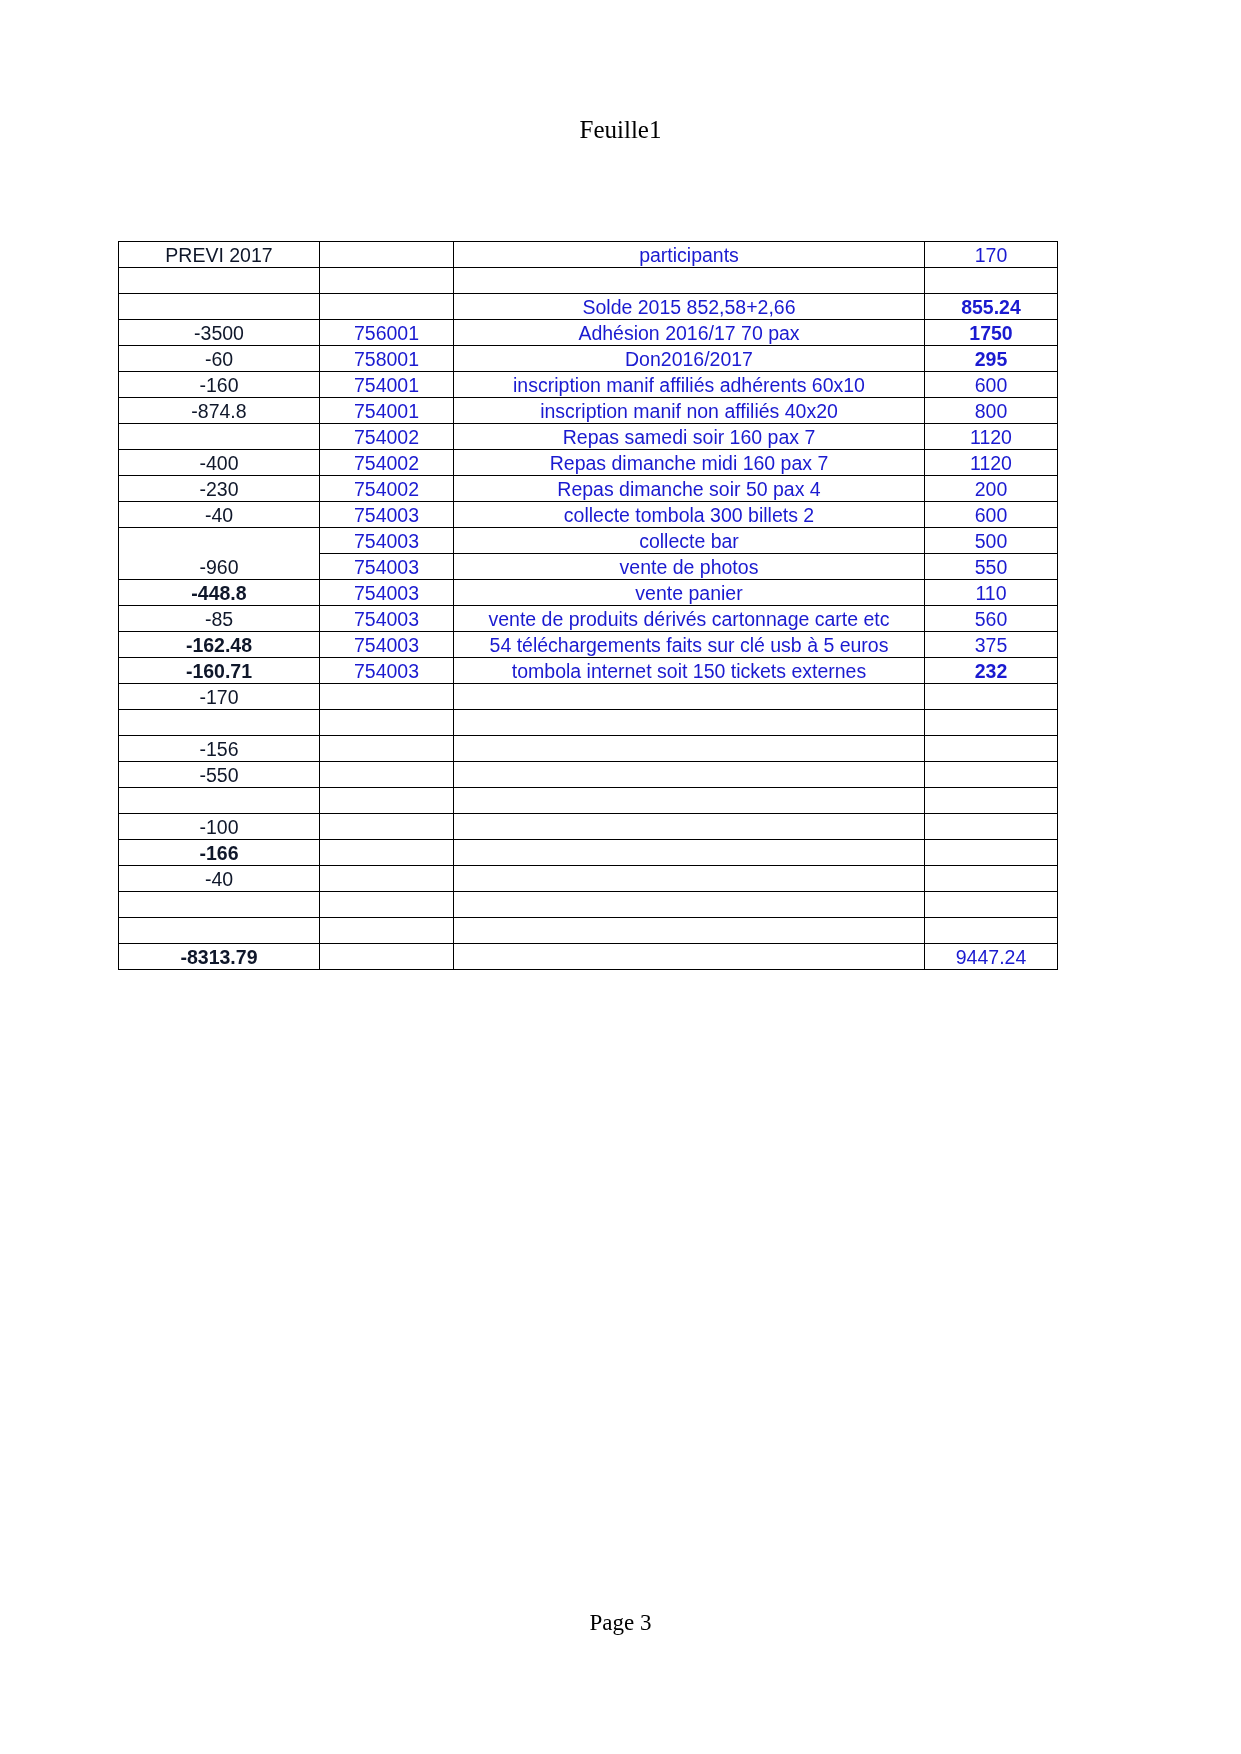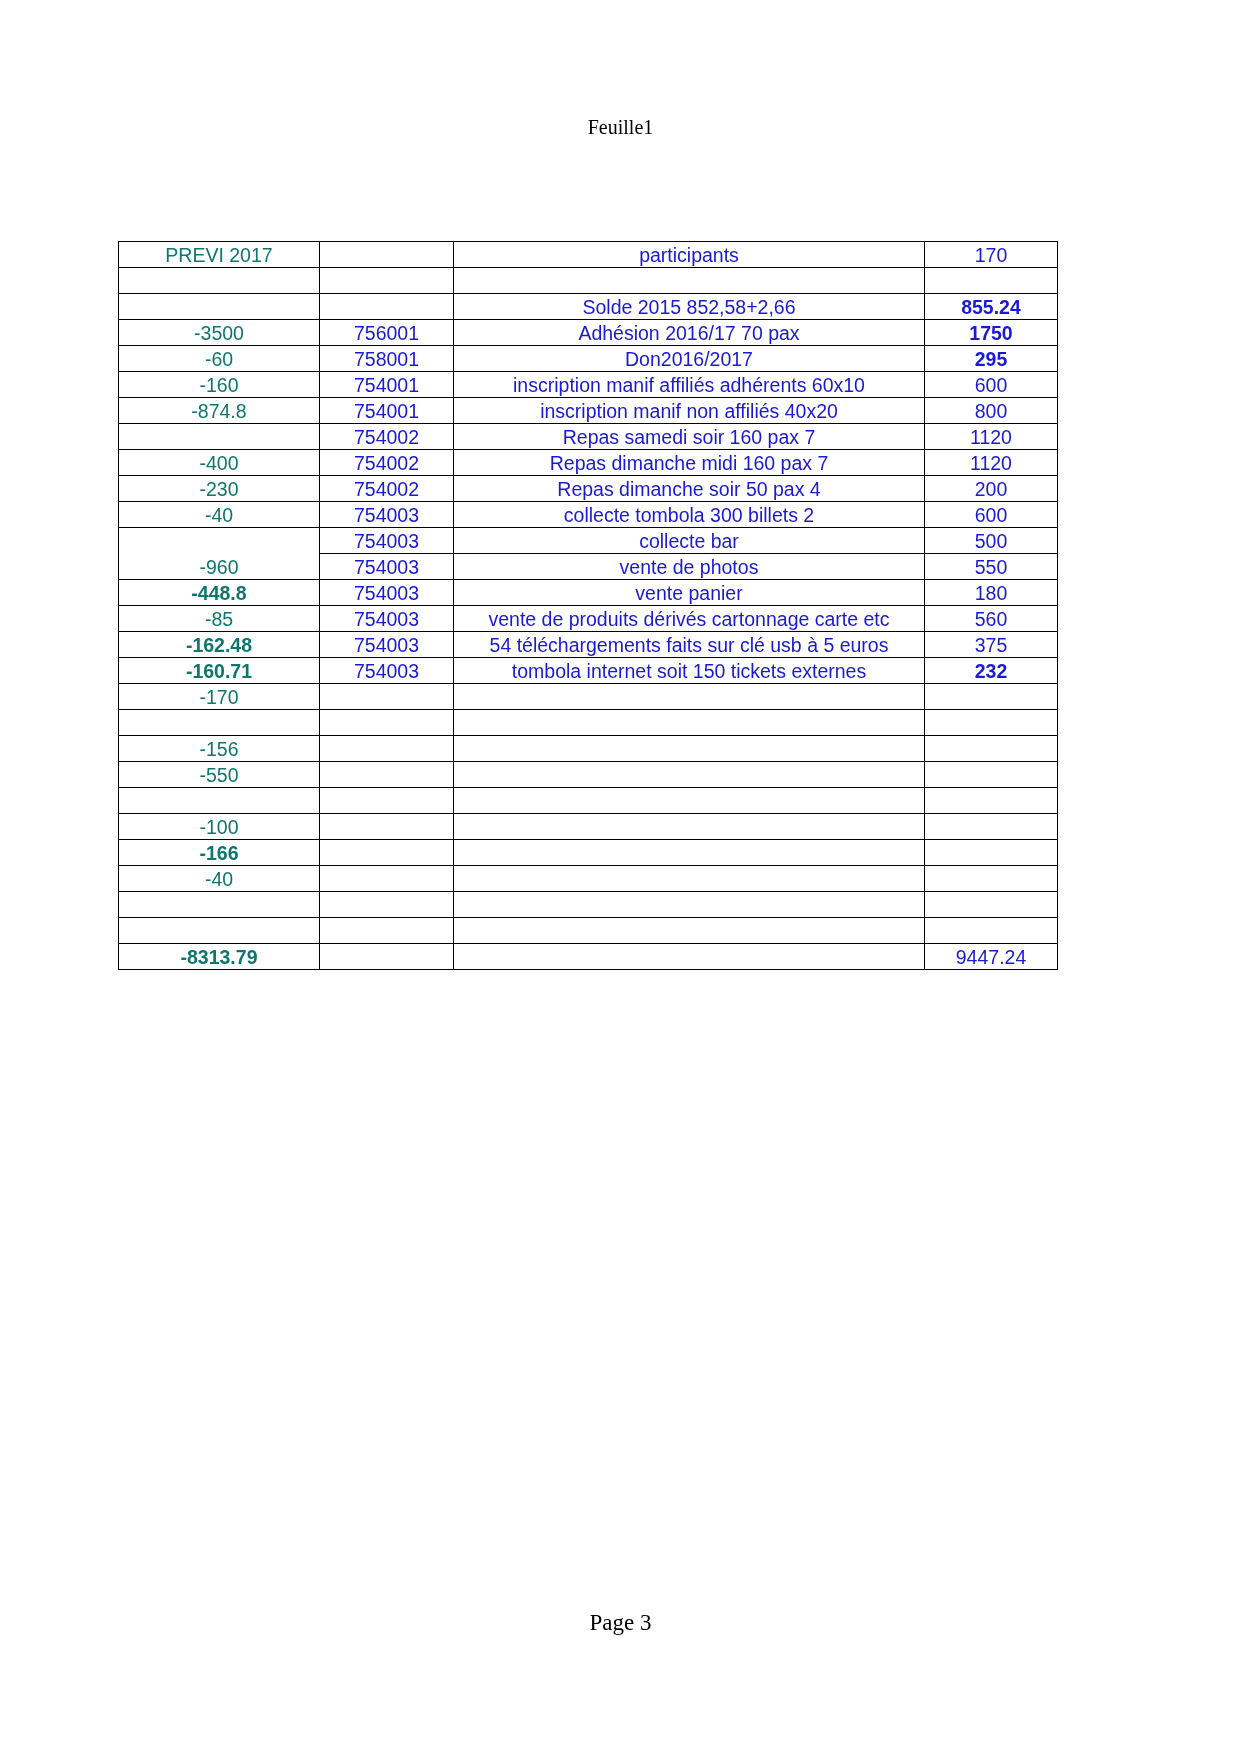--- a/index.html
+++ b/index.html
@@ -1,38 +1,38 @@
 <!DOCTYPE html>
 <html><head>
 <meta charset="utf-8">
 <style>
   html, body { margin: 0; padding: 0; background: #ffffff; }
   body { width: 1241px; height: 1754px; position: relative; overflow: hidden; }
   .page-header {
     position: absolute; top: 116px; left: 0; width: 1241px; text-align: center;
-    font-family: "Liberation Serif", "DejaVu Serif", serif; font-size: 20px; color: #000;
+    font-family: "Liberation Serif", "DejaVu Serif", serif; font-size: 25px; color: #000;
   }
   .page-footer {
     position: absolute; top: 1610px; left: 0; width: 1241px; text-align: center;
     font-family: "Liberation Serif", "DejaVu Serif", serif; font-size: 23px; color: #000;
   }
   table.sheet {
     position: absolute; top: 241px; left: 118px;
     border-collapse: collapse; table-layout: fixed;
     font-family: "Liberation Sans", "DejaVu Sans", sans-serif; font-size: 19.5px;
   }
   table.sheet td {
     border: 1.5px solid #000; height: 25px; padding: 0; text-align: center;
     vertical-align: bottom; line-height: 24px; white-space: nowrap; overflow: hidden;
   }
   .c1 { width: 201px; }
   .c2 { width: 134px; }
   .c3 { width: 471px; }
   .c4 { width: 133px; }
-  .neg { color: #0f766e; }
+  .neg { color: #0f172a; }
   .pos { color: #1a1ad0; }
   .bold { font-weight: bold; }
   td.tall { height: 178px; }
   td.merged { vertical-align: middle; }
 </style>
 </head>
 <body>
 
 <div class="page-header">Feuille1</div>
 
@@ -118,21 +118,21 @@
     </tr>
     <tr>
       <td class="pos tall">754003</td>
       <td class="pos tall">vente de photos</td>
       <td class="pos tall">550</td>
     </tr>
     <tr>
       <td class="neg bold">-448.8</td>
       <td class="pos">754003</td>
       <td class="pos">vente panier</td>
-      <td class="pos">180</td>
+      <td class="pos">110</td>
     </tr>
     <tr>
       <td class="neg">-85</td>
       <td class="pos">754003</td>
       <td class="pos">vente de produits dérivés cartonnage carte etc</td>
       <td class="pos">560</td>
     </tr>
     <tr>
       <td class="neg bold">-162.48</td>
       <td class="pos">754003</td>

